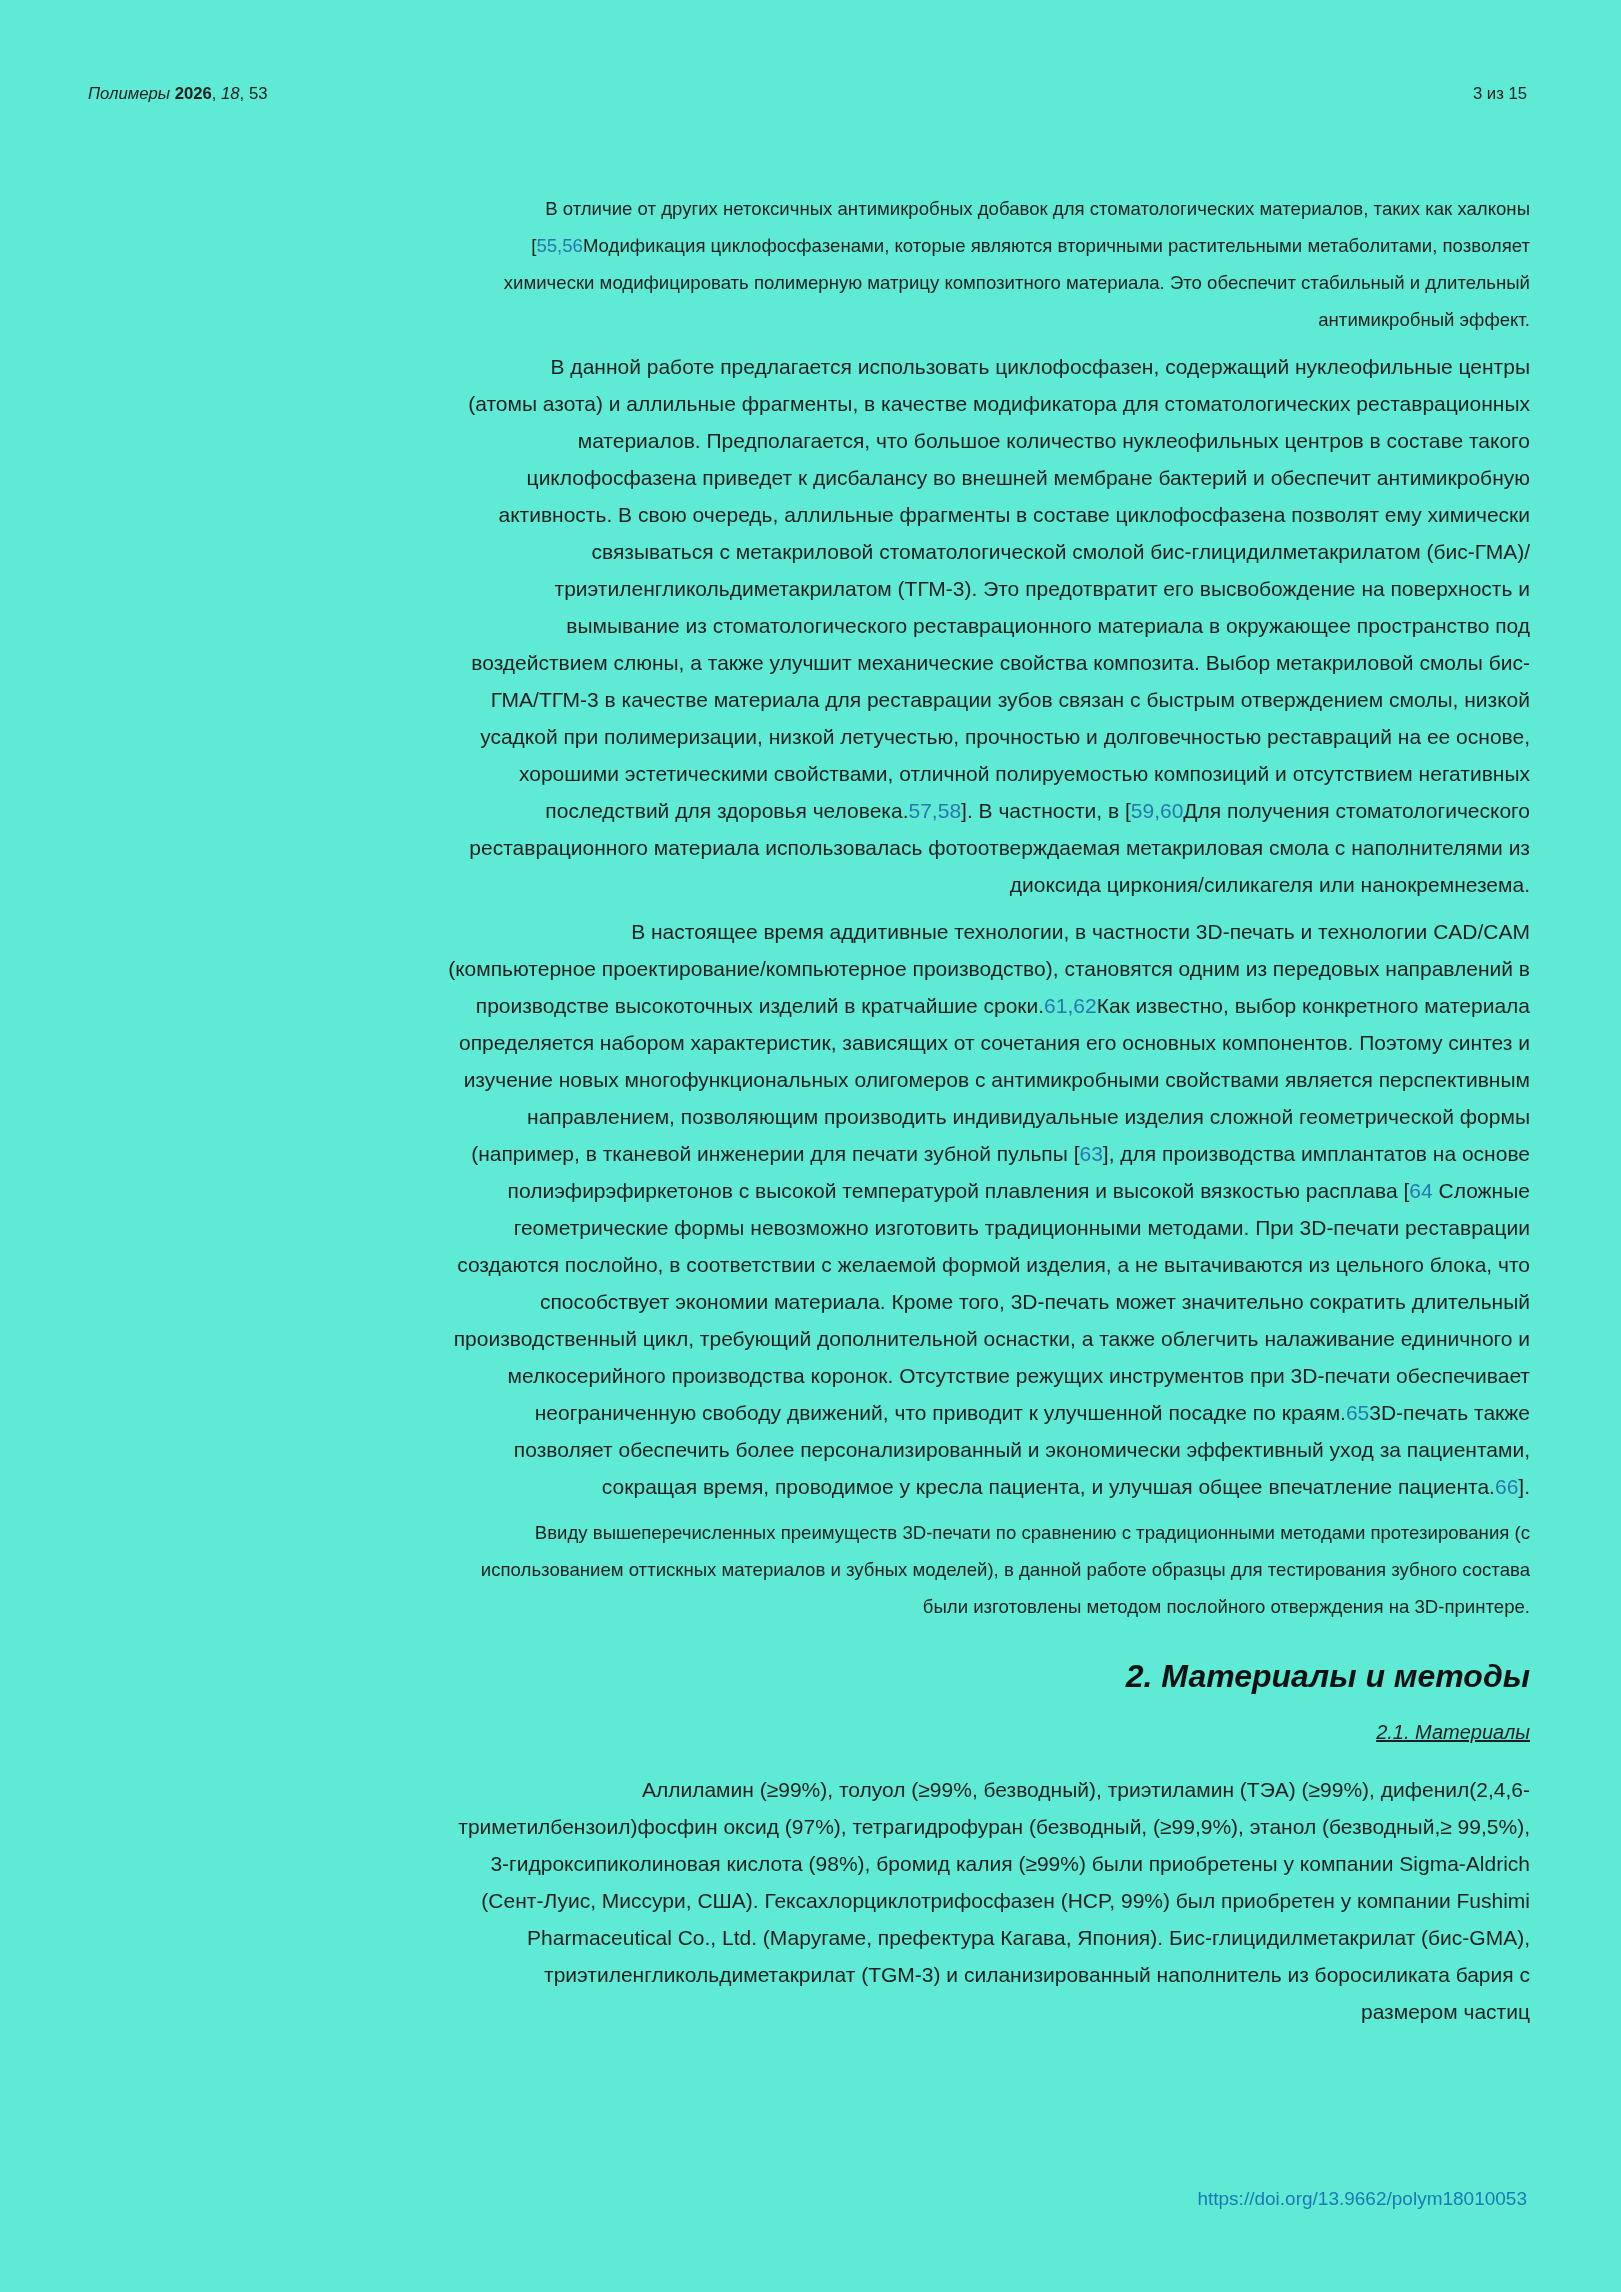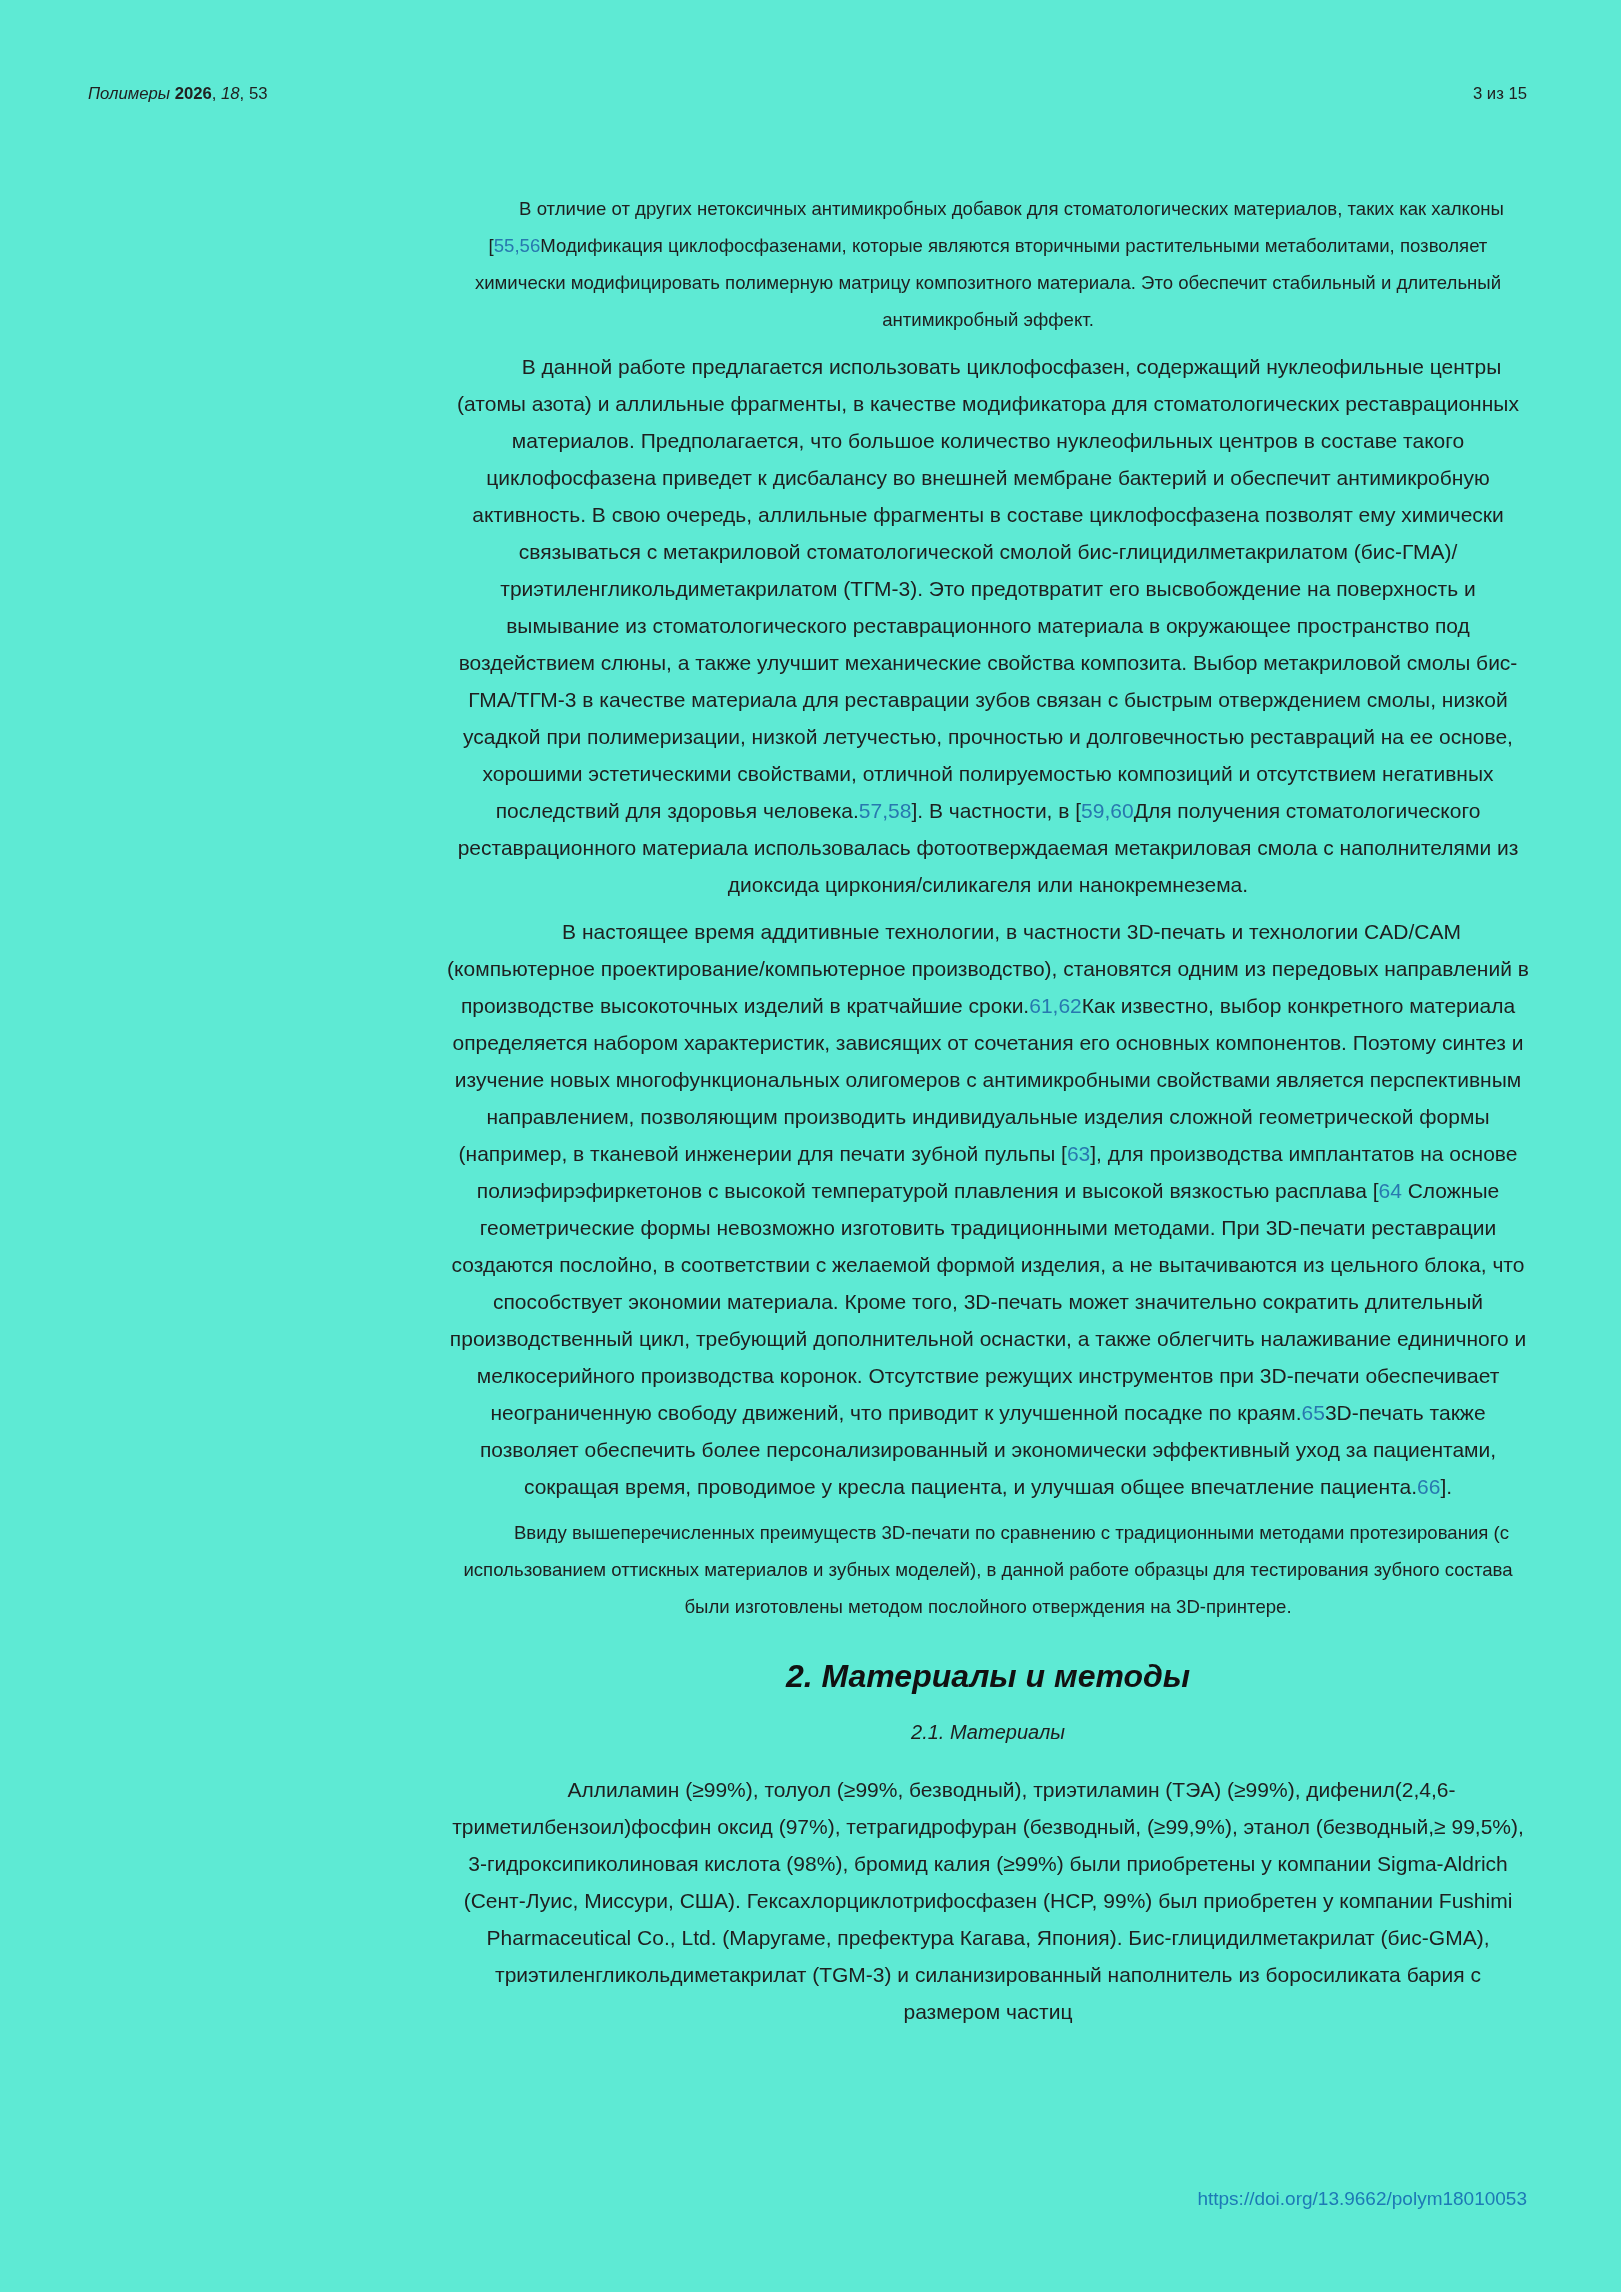--- a/index.html
+++ b/index.html
@@ -22,21 +22,21 @@
     color: #212121;
   }
   .journal-name { font-style: italic; }
   .journal-year { font-weight: bold; }
   .journal-volume { font-style: italic; }
   .body-col {
     position: absolute;
     left: 446px;
     top: 190px;
     width: 1084px;
-    text-align: center;
+    text-align: right;
   }
   p.para {
     margin: 0 0 9.8px 0;
     text-indent: 47px;
   }
   .t-large { font-size: 21px; line-height: 37px; }
   .t-small { font-size: 18.6px;   line-height: 37px; }
   .ref { color: #2878af; cursor: pointer; }
   .section-heading {
     font-size: 32px;
@@ -44,20 +44,21 @@
     color: #111111;
     margin: 33px 0 25.5px 0;
     font-style: italic;
   }
   .subsection-heading {
     font-size: 20px;
     font-style: italic;
     font-weight: normal;
     color: #1f1f1f;
     margin: 0 0 27.4px 0;
+    text-decoration: underline;
   }
   .footer {
     position: absolute;
     right: 94px;
     top: 2188px;
     font-size: 19px;
   }
   .doi-link { color: #1d79b5; text-decoration: none; cursor: pointer; }
 </style>
 </head>

